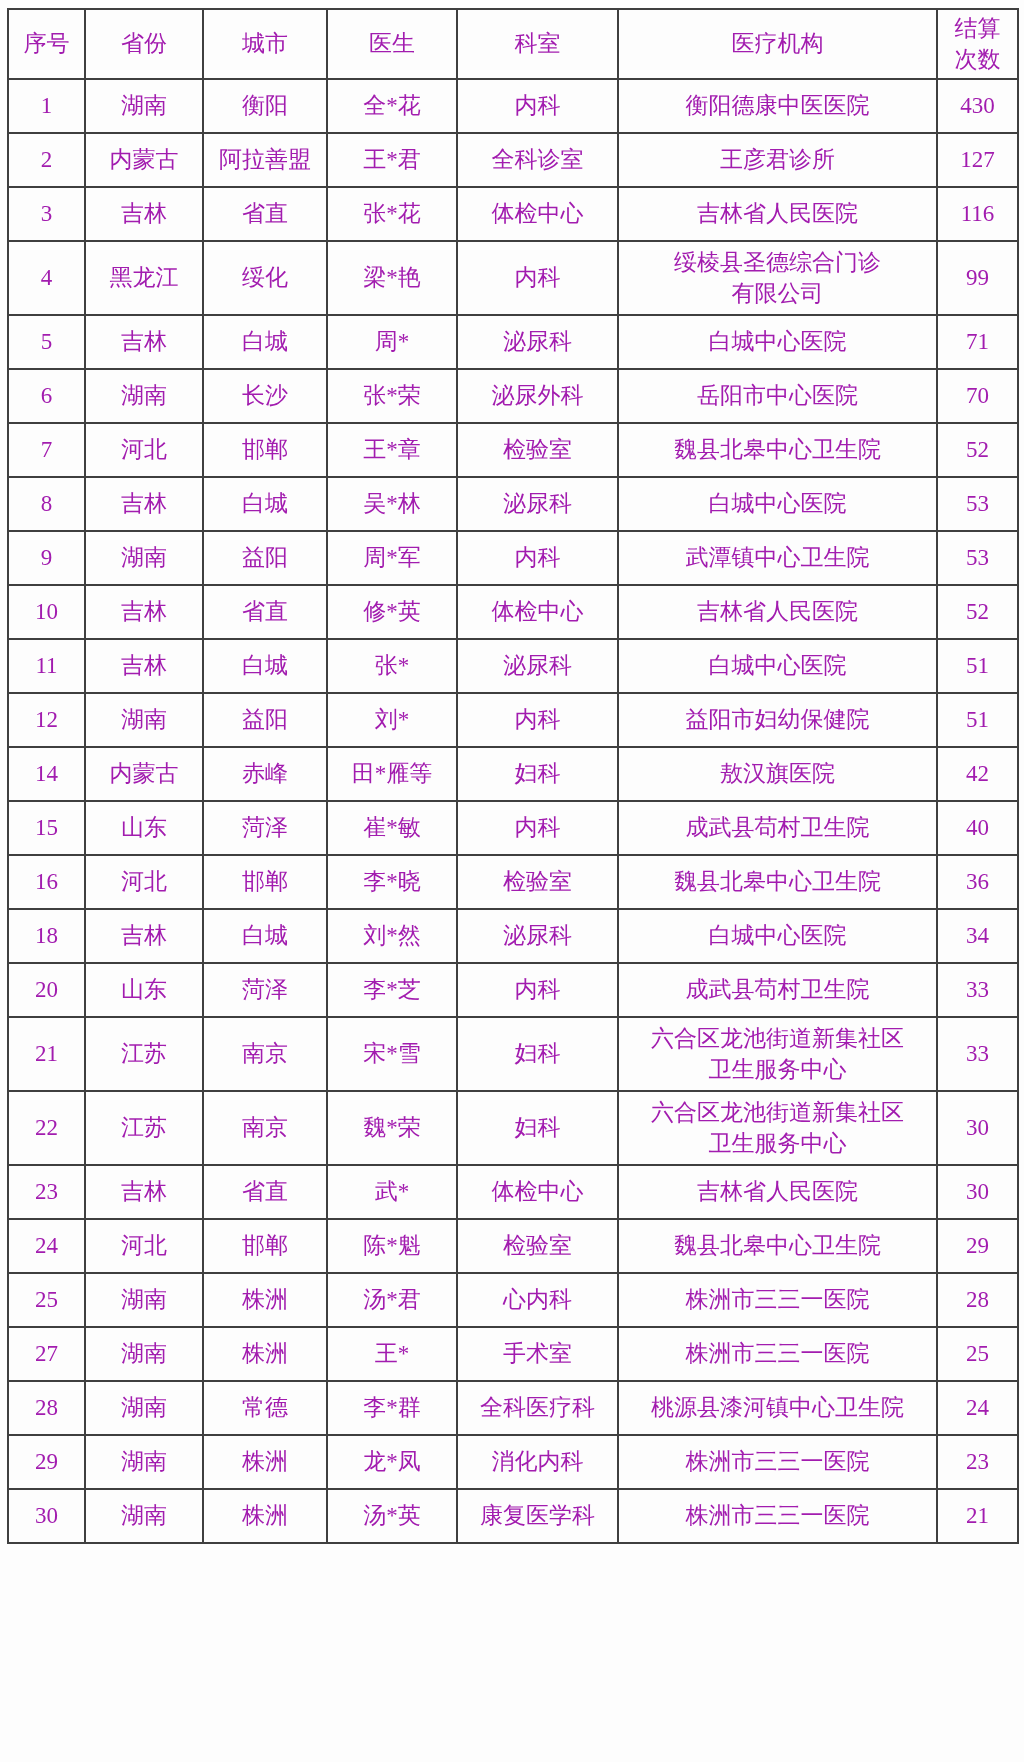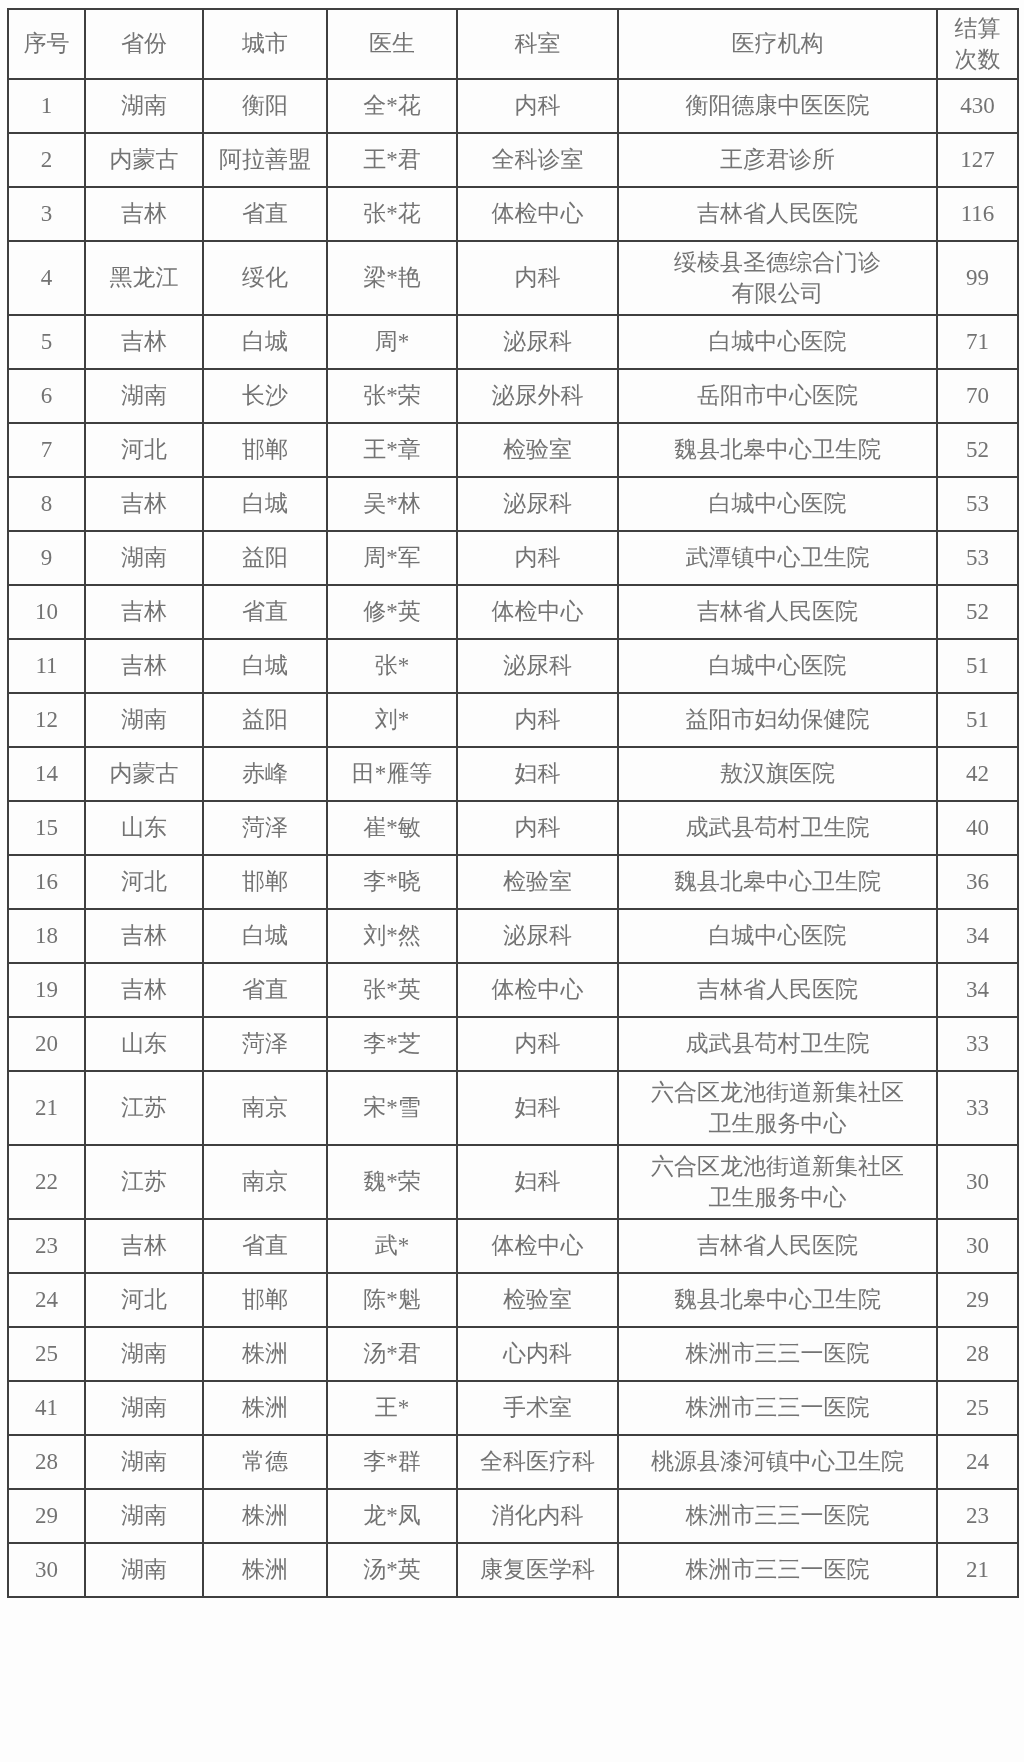--- a/index.html
+++ b/index.html
@@ -13,21 +13,21 @@
     height: 1762px;
     box-sizing: border-box;
     padding: 8px 7px;
     background: #fdfdfd;
   }
   table.data-table {
     border-collapse: collapse;
     table-layout: fixed;
     width: 1010px;
     font-family: "Liberation Serif", "DejaVu Serif", serif;
-    color: #737373;
+    color: #a21caf;
     background: #fdfdfd;
   }
   table.data-table th,
   table.data-table td {
     border: 2px solid #3f3f3f;
     text-align: center;
     vertical-align: middle;
     font-size: 23px;
     line-height: 1.35;
     font-weight: normal;
@@ -206,29 +206,20 @@
         <tr>
           <td>18</td>
           <td>吉林</td>
           <td>白城</td>
           <td>刘*然</td>
           <td>泌尿科</td>
           <td>白城中心医院</td>
           <td>34</td>
         </tr>
         <tr>
-          <td>19</td>
-          <td>吉林</td>
-          <td>省直</td>
-          <td>张*英</td>
-          <td>体检中心</td>
-          <td>吉林省人民医院</td>
-          <td>34</td>
-        </tr>
-        <tr>
           <td>20</td>
           <td>山东</td>
           <td>菏泽</td>
           <td>李*芝</td>
           <td>内科</td>
           <td>成武县苟村卫生院</td>
           <td>33</td>
         </tr>
         <tr class="tall">
           <td>21</td>
@@ -271,21 +262,21 @@
         <tr>
           <td>25</td>
           <td>湖南</td>
           <td>株洲</td>
           <td>汤*君</td>
           <td>心内科</td>
           <td>株洲市三三一医院</td>
           <td>28</td>
         </tr>
         <tr>
-          <td>41</td>
+          <td>27</td>
           <td>湖南</td>
           <td>株洲</td>
           <td>王*</td>
           <td>手术室</td>
           <td>株洲市三三一医院</td>
           <td>25</td>
         </tr>
         <tr>
           <td>28</td>
           <td>湖南</td>

